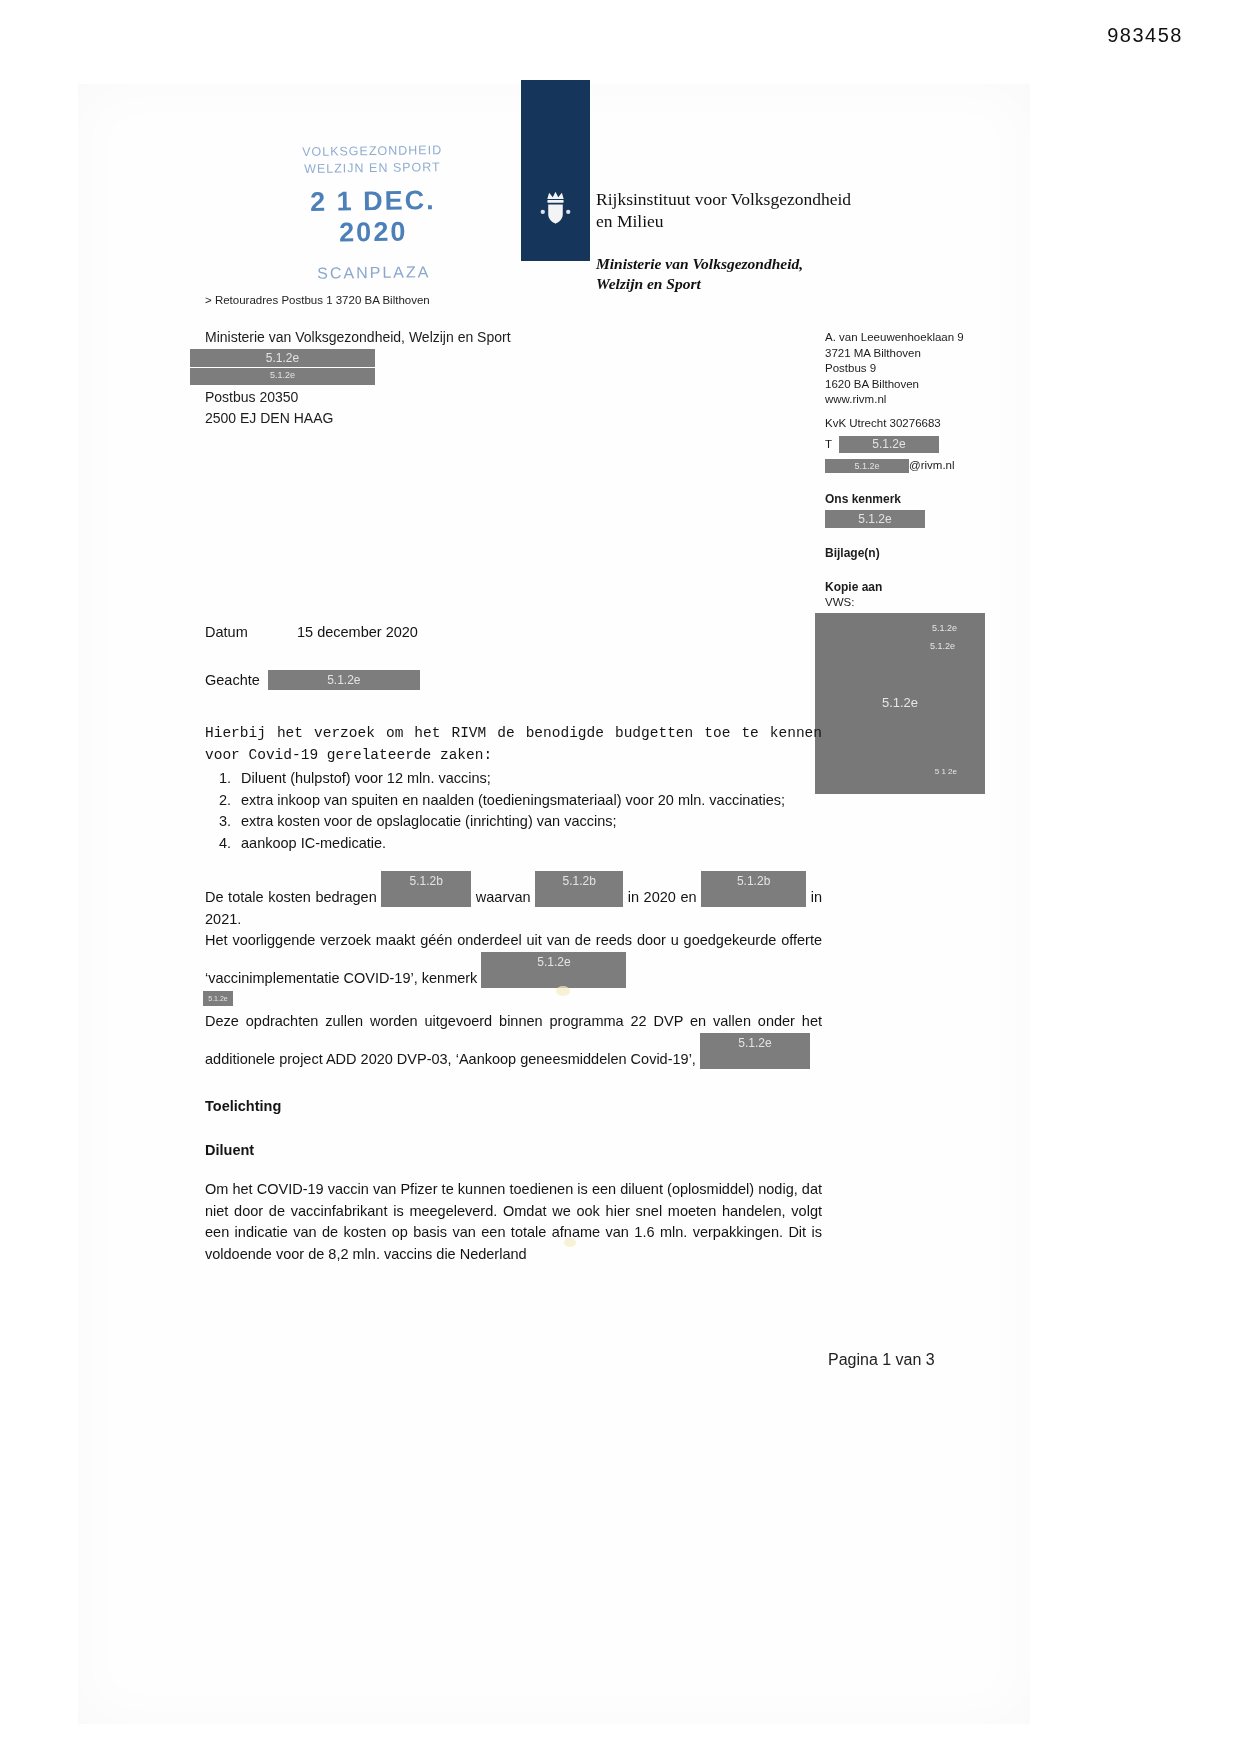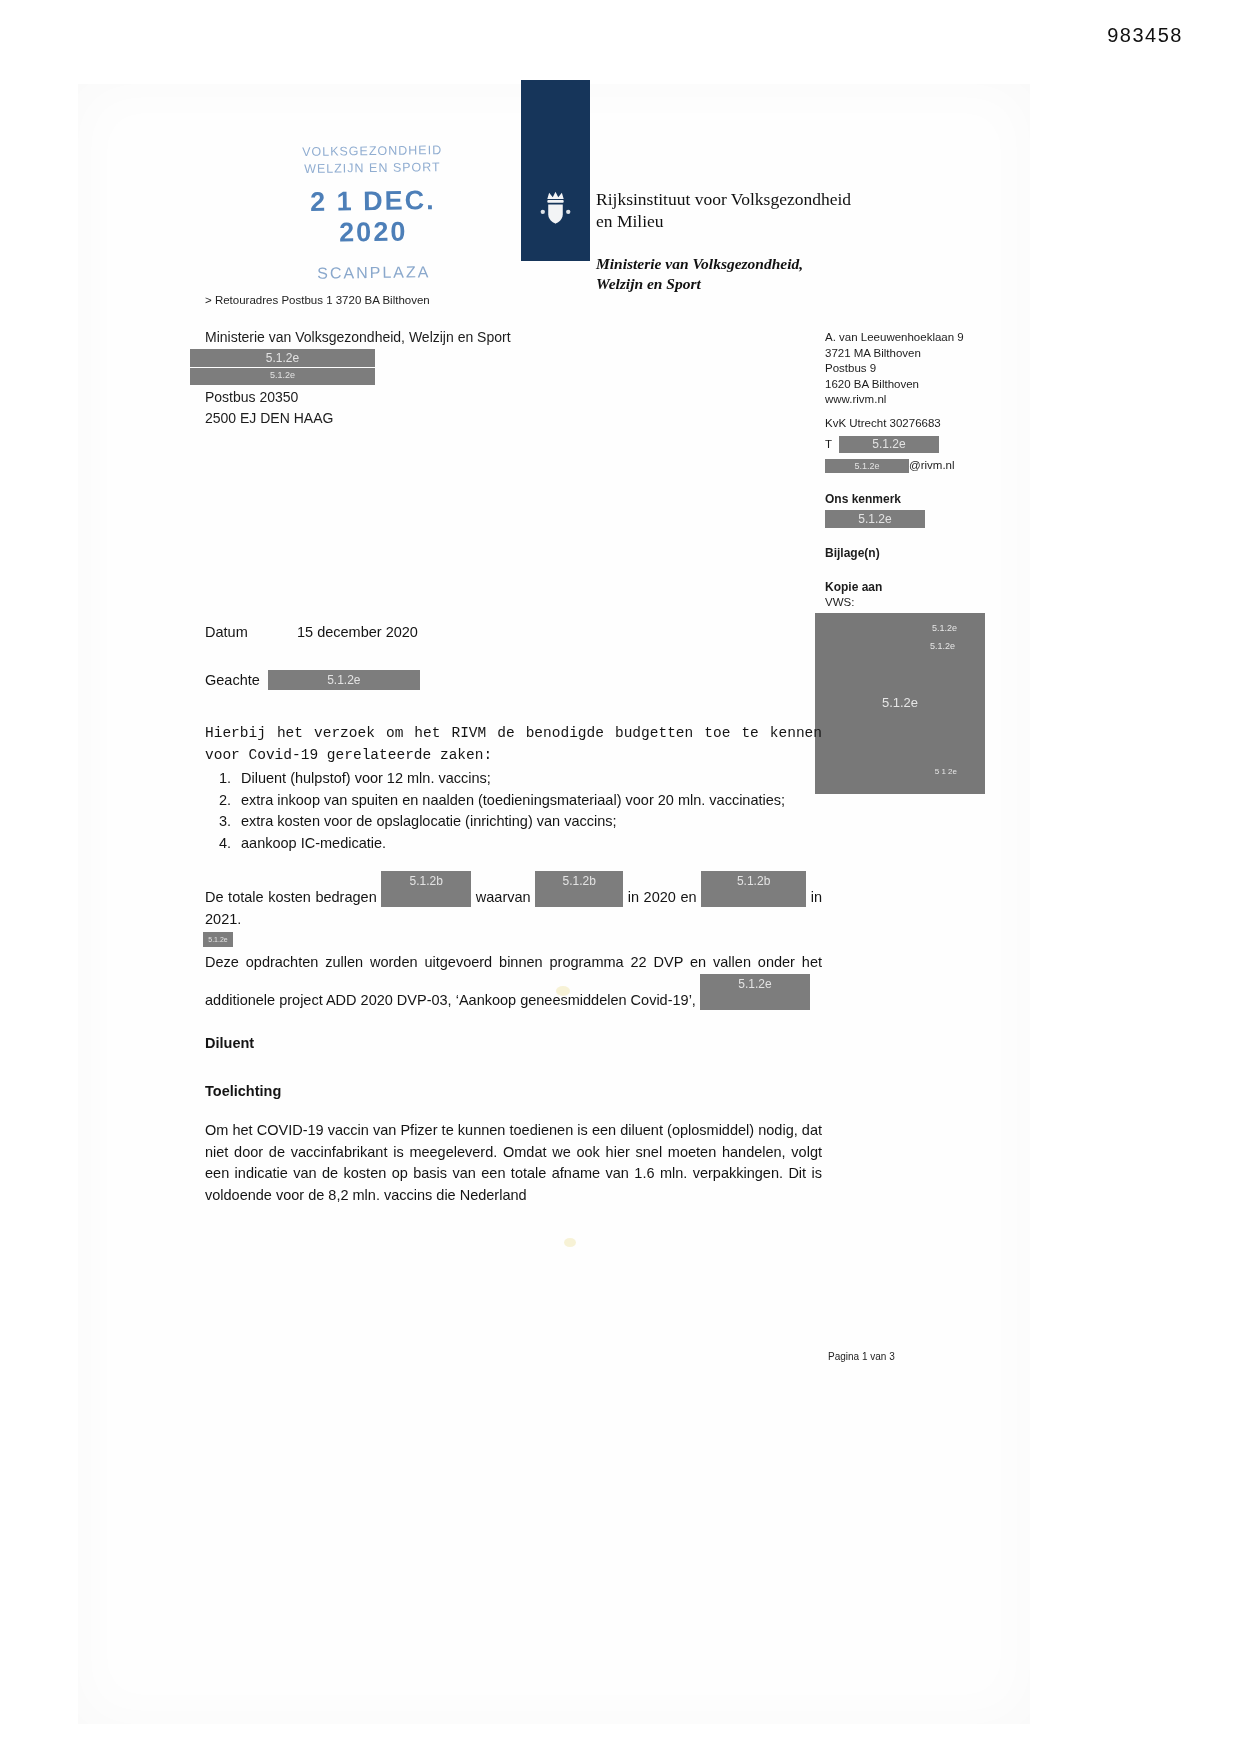--- a/index.html
+++ b/index.html
@@ -90,21 +90,21 @@
   .inline-bar { height:36px; line-height:20px; font-size:12px; vertical-align:-5px; }
   .w90 { width:90px; } .w88 { width:88px; } .w105 { width:105px; }
   .w145 { width:145px; } .w110 { width:110px; }
   .tiny-bar { width:30px; height:15px; line-height:15px; font-size:7px; margin:2px 0 0 -2px; }
   .opdrachten { margin-top:5px; }
   .h-bold { font-weight:bold; }
   .toelichting { margin-top:26px; }
   .diluent-h { margin-top:22px; }
   .diluent-p { margin-top:18px; }
   
-  .footer { position:absolute; left:828px; top:1351px; font-size:10px; color:#222; }
+  .footer { position:absolute; left:828px; top:1351px; font-size:16px; color:#222; }
   
   .artifact { position:absolute; background:#f3ecc4; opacity:.7; border-radius:50%; }
   .a1 { left:556px; top:986px; width:14px; height:10px; }
   .a2 { left:564px; top:1238px; width:12px; height:9px; }
 </style>
 </head>
 <body>
 
 <div class="page">
   <div class="scan-area"></div>
@@ -192,26 +192,27 @@
 
     <ol class="num-list">
       <li>Diluent (hulpstof) voor 12 mln. vaccins;</li>
       <li>extra inkoop van spuiten en naalden (toedieningsmateriaal) voor 20 mln. vaccinaties;</li>
       <li>extra kosten voor de opslaglocatie (inrichting) van vaccins;</li>
       <li>aankoop IC-medicatie.</li>
     </ol>
 
     <p class="para costs"><span>De totale kosten bedragen </span><span class="red inline-bar w90">5.1.2b</span><span> waarvan </span><span class="red inline-bar w88">5.1.2b</span><span> in 2020 en </span><span class="red inline-bar w105">5.1.2b</span><span> in 2021.</span></p>
 
+    <p class="para"><span>Het voorliggende verzoek maakt géén onderdeel uit van de reeds door u goedgekeurde offerte ‘vaccinimplementatie COVID-19’, kenmerk </span><span class="red inline-bar w145">5.1.2e</span></p>
     <div class="red-block tiny-bar">5.1.2e</div>
 
     <p class="para opdrachten"><span>Deze opdrachten zullen worden uitgevoerd binnen programma 22 DVP en vallen onder het additionele project ADD 2020 DVP-03, ‘Aankoop geneesmiddelen Covid-19’, </span><span class="red inline-bar w110">5.1.2e</span></p>
 
+    <div class="h-bold toelichting">Toelichting</div>
     <div class="h-bold diluent-h">Diluent</div>
-    <div class="h-bold toelichting">Toelichting</div>
     <p class="para diluent-p">Om het COVID-19 vaccin van Pfizer te kunnen toedienen is een diluent (oplosmiddel) nodig, dat niet door de vaccinfabrikant is meegeleverd. Omdat we ook hier snel moeten handelen, volgt een indicatie van de kosten op basis van een totale afname van 1.6 mln. verpakkingen. Dit is voldoende voor de 8,2 mln. vaccins die Nederland</p>
   </div>
 
   <div class="footer">Pagina 1 van 3</div>
 
   <div class="artifact a1"></div>
   <div class="artifact a2"></div>
 </div>
 
 </body></html>

